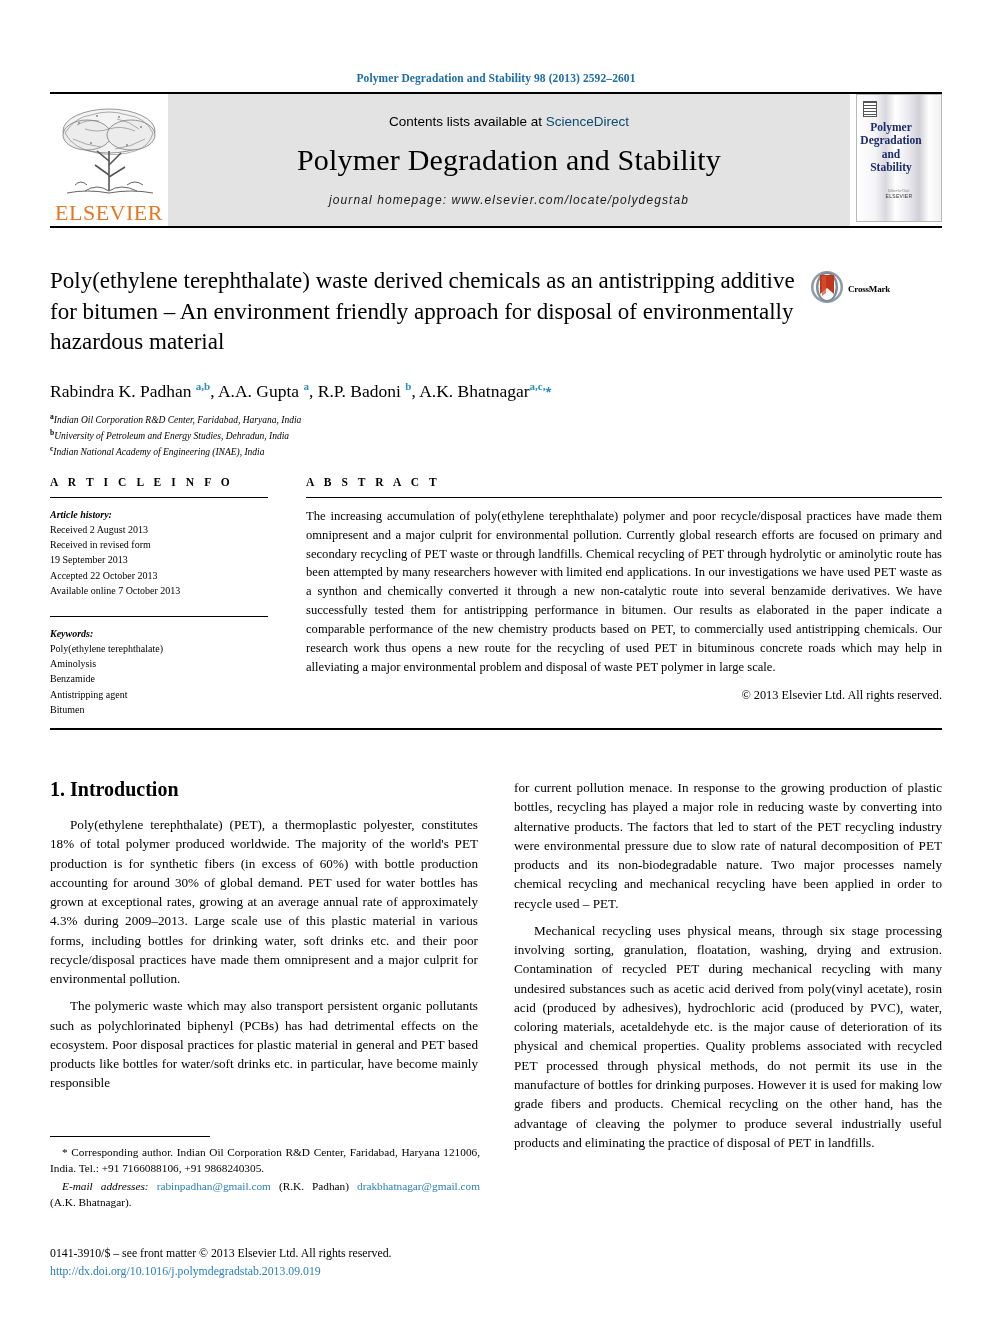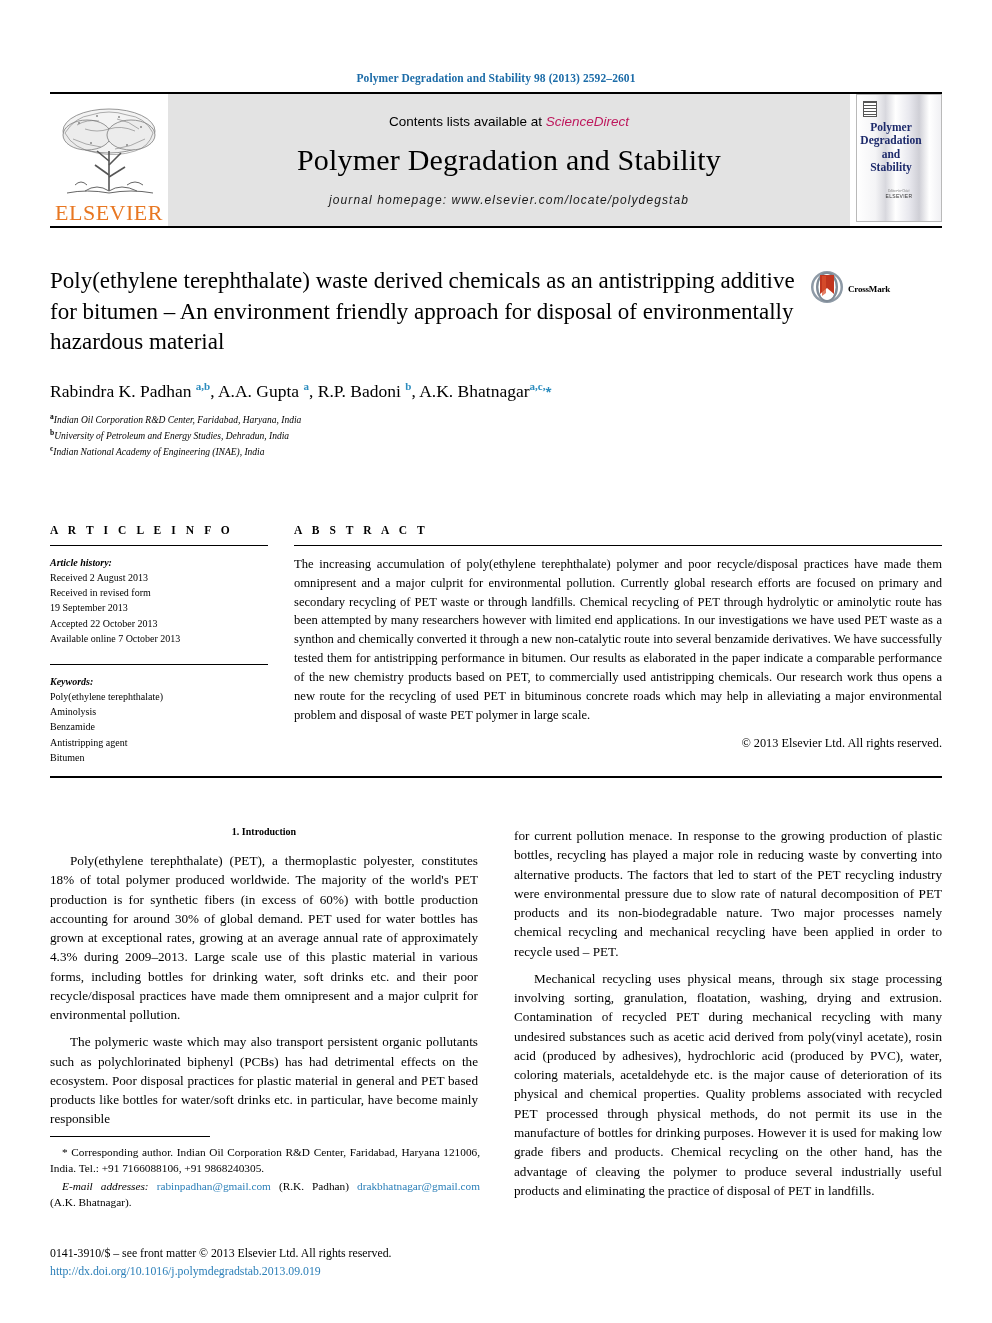--- a/index.html
+++ b/index.html
@@ -66,21 +66,21 @@
     justify-content: center;
     align-items: center;
     padding: 6px 0 8px 0;
   }
   .contents-line {
     font-family: "Liberation Sans", sans-serif;
     font-size: 13.5px;
     color: #000;
     margin-top: 2px;
   }
-  .contents-line a { color: #be185d; text-decoration: none; font-style: italic; }
+  .contents-line a { color: #0c4a6e; text-decoration: none; }
   .journal-title {
     font-family: "Liberation Serif", serif;
     font-size: 30px;
     margin: 14px 0 16px 0;
     letter-spacing: 0.2px;
   }
   .homepage-line {
     font-family: "Liberation Sans", sans-serif;
     font-size: 12px;
     letter-spacing: 1.1px;
@@ -168,23 +168,23 @@
     margin: 9px 50px 0 50px;
     font-family: "Liberation Serif", serif;
     font-style: italic;
     font-size: 9.5px;
     line-height: 1.5;
   }
   .affils sup { font-weight: bold; font-style: normal; font-size: 7.5px; }
 
   
   .infoabs {
-    margin: 64px 50px 0 50px;
-    display: flex;
-    gap: 0;
+    margin: 16px 50px 0 50px;
+    display: flex;
+    gap: 12px;
   }
   .col-info { flex: 0 0 244px; padding-right: 26px; }
   .col-abs  { flex: 1 1 auto; }
 
   .sec-head {
     font-family: "Liberation Serif", serif;
     font-weight: bold;
     font-size: 11.5px;
     letter-spacing: 3.6px;
   }
@@ -218,23 +218,22 @@
   
   .body-cols {
     margin: 48px 50px 0 50px;
     display: flex;
     gap: 36px;
   }
   .bcol { flex: 1 1 0; }
   .sec-title {
     font-family: "Liberation Serif", serif;
     font-weight: bold;
-    font-size: 10px;
+    font-size: 20px;
     margin: 0 0 14px 0;
-    text-align: center;
   }
   .para {
     font-family: "Liberation Serif", serif;
     font-size: 13.2px;
     line-height: 1.46;
     text-align: justify;
     margin: 0;
     text-indent: 20px;
   }
   .para + .para { margin-top: 8px; }

